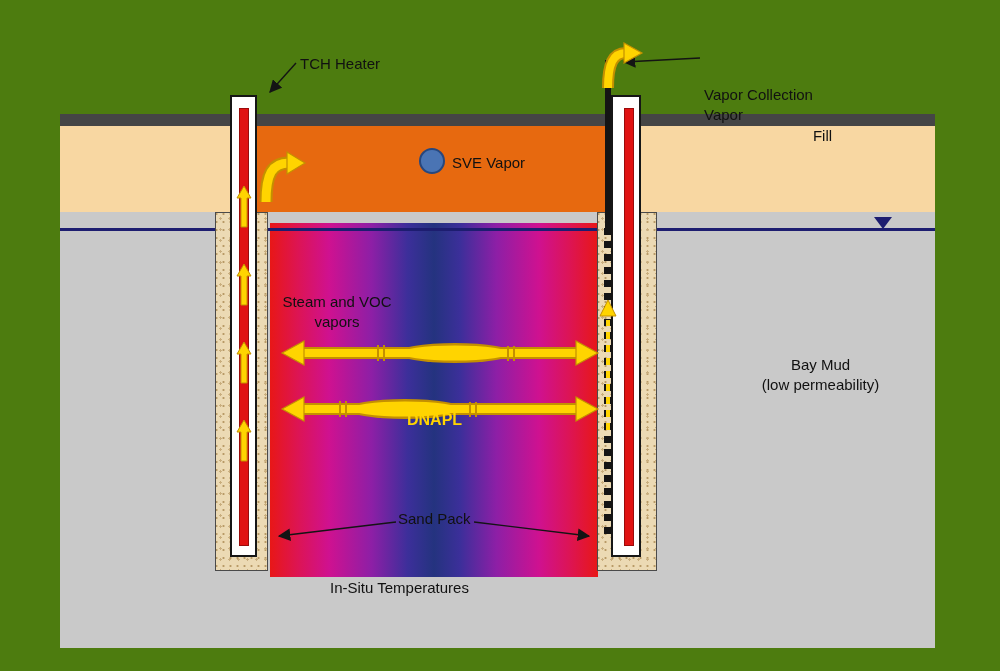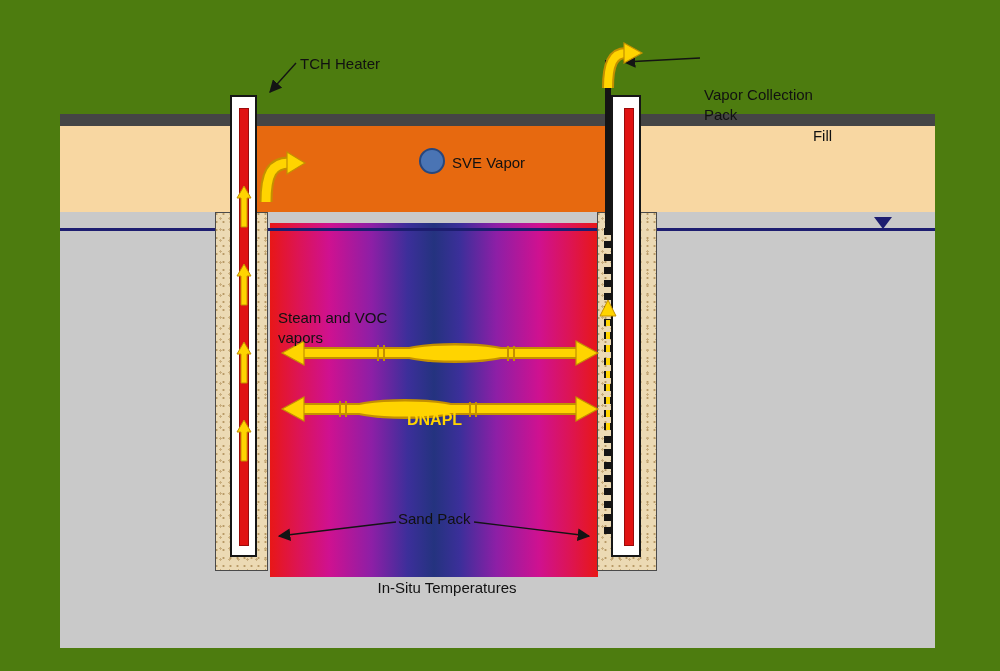--- a/index.html
+++ b/index.html
@@ -67,24 +67,24 @@
 
   .overlay{position:absolute;left:0;top:0;width:1000px;height:671px;pointer-events:none;}
 
   
   .lbl{position:absolute;font-size:15px;line-height:20px;white-space:nowrap;}
   .tch-label{left:300px;top:54px;}
   .vapor-label{left:704px;top:40px;margin-top:45px;}
   .sve-label{left:452px;top:153px;}
   .fill-label{left:740px;top:126px;width:165px;text-align:center;}
   .baymud-label{left:738px;top:355px;width:165px;text-align:center;}
-  .steamvoc-label{left:278px;top:308px;width:118px;text-align:left;}
+  .steamvoc-label{left:278px;top:292px;width:118px;text-align:center;}
   .dnapl-label{left:407px;top:379px;font-size:16px;font-weight:600;color:var(--arrow-yellow,#ffd400);margin-top:31px;}
   .sandpack-label{left:398px;top:509px;}
-  .insitu-label{left:344px;top:578px;width:206px;text-align:center;}
+  .insitu-label{left:330px;top:578px;width:206px;text-align:left;}
 </style>
 </head>
 <body>
 
 <div class="canvas">
 
   <div class="abs bay-mud"></div>
   <div class="abs fill-layer"></div>
   <div class="abs surface"></div>
   <div class="abs heated-fill"></div>
@@ -157,30 +157,32 @@
     <g>
       <line x1="608" y1="430" x2="608" y2="320" stroke="var(--arrow-yellow,#ffd400)" stroke-width="4" stroke-dasharray="7 6"></line>
       <polygon points="608,300 600,316 616,316" fill="var(--arrow-yellow,#ffd400)" stroke="#c49000" stroke-width="1"></polygon>
     </g>
   </svg>
 
   <div class="lbl tch-label">TCH Heater</div>
 
   <div class="lbl vapor-label">
     <div>Vapor Collection</div>
-    <div>Pack</div>
+    <div>Vapor</div>
   </div>
 
   <div class="lbl sve-label">SVE Vapor</div>
 
   <div class="lbl fill-label">
     <div>Fill</div>
   </div>
 
   <div class="lbl baymud-label">
+    <div>Bay Mud</div>
+    <div>(low permeability)</div>
   </div>
 
   <div class="lbl steamvoc-label">
     <div>Steam and VOC</div>
     <div>vapors</div>
   </div>
 
   <div class="lbl dnapl-label">DNAPL</div>
 
   <div class="lbl sandpack-label">Sand Pack</div>

